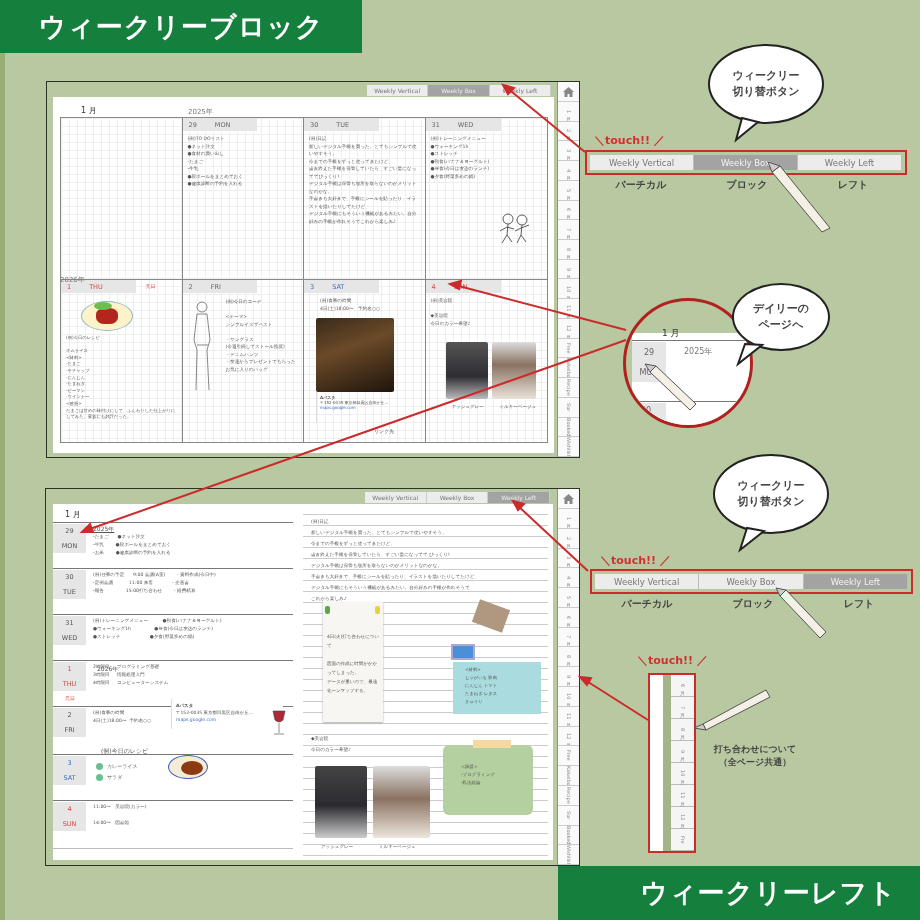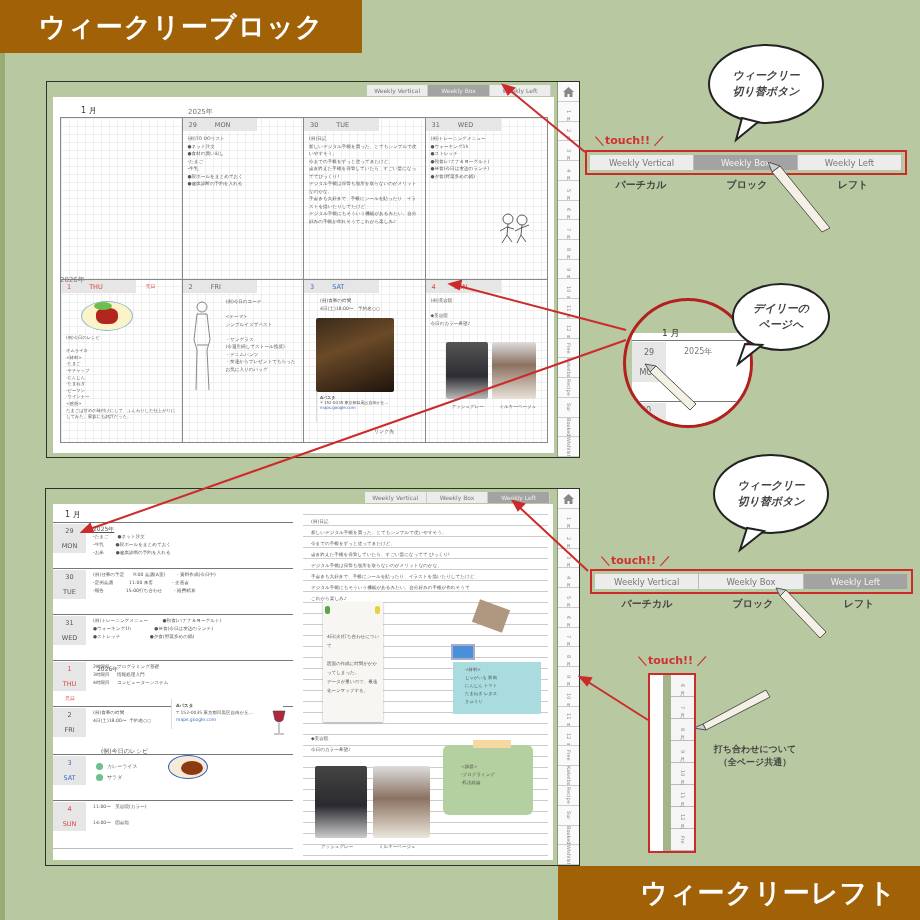--- a/index.html
+++ b/index.html
@@ -1,19 +1,19 @@
 <!DOCTYPE html>
 <html><head>
 <meta charset="utf-8">
 <style>
   * { box-sizing: border-box; margin: 0; padding: 0; }
   html, body { width: 920px; height: 920px; overflow: hidden; }
   body { position: relative; background: #b8c8a0; font-family: "DejaVu Sans", sans-serif; color: #333; }
   .left-stripe { position: absolute; left: 0; top: 52px; width: 5px; height: 868px; background: #97ad75; }
-  .banner { position: absolute; background: #a16207; color: #fff; font-weight: bold; font-size: 27px; display: flex; align-items: center; justify-content: center; letter-spacing: 1px; }
+  .banner { position: absolute; background: #15803d; color: #fff; font-weight: bold; font-size: 27px; display: flex; align-items: center; justify-content: center; letter-spacing: 1px; }
   .banner.top { left: 0; top: 0; width: 362px; height: 53px; }
   .banner.bottom { left: 558px; top: 866px; width: 421px; height: 54px; }
 
   
   .tablet { position: absolute; border: 1.5px solid #2c3324; background: #b8c8a0; }
   .tablet.t1 { left: 46px; top: 81px; width: 534px; height: 377px; }
   .tablet.t2 { left: 45px; top: 488px; width: 535px; height: 378px; }
   .page { position: absolute; background: #fff; }
   .t1 .page { left: 6px; top: 15px; width: 501px; height: 356px; }
   .t2 .page { left: 7px; top: 15px; width: 500px; height: 356px; }
@@ -51,21 +51,21 @@
   .day-row { position: absolute; left: 0; width: 240px; border-top: 1.5px solid #777; }
   .day-box { position: absolute; left: 0; top: 1px; width: 33px; background: #e6e6e6; font-size: 6.5px; color: #555; display: flex; flex-direction: column; align-items: center; justify-content: space-around; height: 29px; }
   .day-box.red { color: #d44; }
   .day-box.blue { color: #3b6fc4; }
   .row-notes { position: absolute; left: 40px; top: 2px; font-size: 4.6px; color: #555; line-height: 8px; white-space: pre; }
   .wl-right { position: absolute; left: 250px; top: 0; width: 245px; height: 356px;
     background-image: linear-gradient(#ccc 1px, transparent 1px); background-size: 100% 11px; background-position: 0 10px; }
   .diary { position: absolute; left: 8px; top: 12px; font-size: 4.6px; line-height: 11px; color: #555; white-space: pre-line; }
 
   
-  .bubble { position: absolute; background: #fff; border: 2.5px solid #222; border-radius: 50%; display: flex; align-items: center; justify-content: center; text-align: center; font-weight: bold; font-size: 11px; line-height: 16px; color: #444; white-space: pre-line; font-style: italic; }
+  .bubble { position: absolute; background: #fff; border: 2.5px solid #222; border-radius: 50%; display: flex; align-items: center; justify-content: center; text-align: center; font-weight: bold; font-size: 11px; line-height: 16px; color: #444; white-space: pre-line; }
   .touch { position: absolute; color: #d03030; font-weight: bold; font-size: 11px; }
   .big-switch { position: absolute; border: 2px solid #cc2b2b; padding: 3px; display: flex; }
   .big-switch .sw { flex: 1; height: 15px; font-size: 8.5px; color: #777; background: #ececec; display: flex; align-items: center; justify-content: center; border-right: 1px solid #bbb; }
   .big-switch .sw.active { background: #a3a3a3; color: #f3f3f3; }
   .sw-labels { position: absolute; display: flex; font-size: 10px; color: #444; font-weight: bold; }
   .sw-labels span { flex: 1; text-align: center; }
 
   .zoom-circle { position: absolute; left: 623px; top: 298px; width: 130px; height: 130px; border: 3px solid #b32020; border-radius: 50%; overflow: hidden; background: #b8c8a0; }
   .zc-inner { position: absolute; left: 6px; top: 32px; width: 120px; height: 100px; background: #fff; }
   .side-strip { position: absolute; left: 648px; top: 673px; width: 48px; height: 180px; border: 2px solid #cc2b2b; background: #fff; display: flex; }

